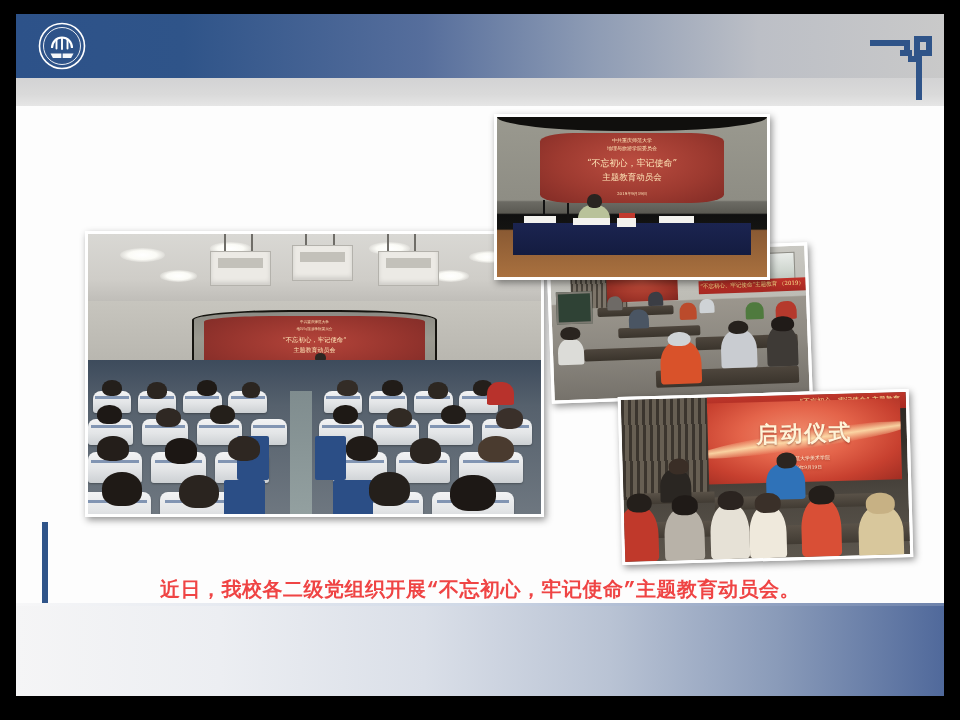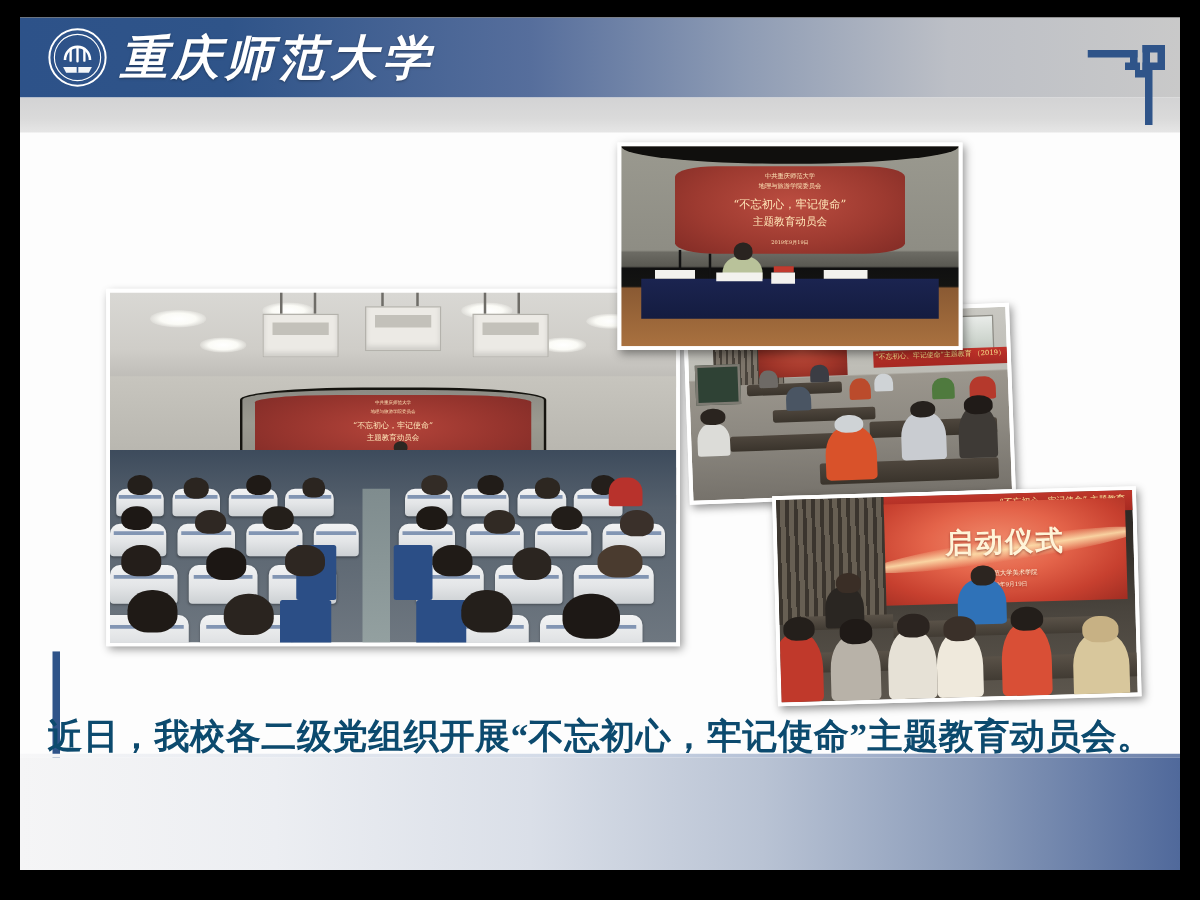--- a/index.html
+++ b/index.html
@@ -387,23 +387,23 @@
     position: absolute;
     left: 0;
     top: 552px;
     width: 928px;
     height: 46px;
     display: flex;
     align-items: center;
     justify-content: center;
   }
   #caption-text {
-    color: #0c4a6e;
-    font-family: Liberation Serif, serif;
-    font-size: 28px;
+    color: #ef4444;
+    font-family: Liberation Mono, monospace;
+    font-size: 20px;
     font-weight: bold;
     letter-spacing: 0.5px;
     white-space: nowrap;
   }
 
   
   #footer-band {
     position: absolute;
     left: 0;
     bottom: 0;
@@ -439,21 +439,20 @@
       <svg width="48" height="48" viewBox="0 0 48 48" aria-hidden="true">
         <circle cx="24" cy="24" r="22.5" fill="none" stroke="#ffffff" stroke-width="1.6"></circle>
         <circle cx="24" cy="24" r="18.5" fill="none" stroke="#ffffff" stroke-width="0.9"></circle>
         <path d="M14 26c0-6 4.4-10.5 10-10.5S34 20 34 26" fill="none" stroke="#ffffff" stroke-width="2.1"></path>
         <path d="M18.5 26.5V17.5M24 27V16.2M29.5 26.5V17.5" stroke="#ffffff" stroke-width="1.9" stroke-linecap="round"></path>
         <path d="M12.5 31.5h23l-2.4 4.6H14.9z" fill="#ffffff" opacity="0.95"></path>
         <path d="M24 30.6v5.6" stroke="#2d5289" stroke-width="1.3"></path>
       </svg>
     </div>
 
-    <div id="univ-title">重庆师范大学</div>
 
     <div class="corner-deco" id="corner-top-right">
       <svg width="64" height="64" viewBox="0 0 64 64" aria-hidden="true">
         <g fill="#2f5489">
           <rect x="0" y="4" width="40" height="6"></rect>
           <rect x="34" y="4" width="6" height="12"></rect>
           <rect x="30" y="14" width="12" height="6"></rect>
           <rect x="44" y="0" width="18" height="6"></rect>
           <rect x="44" y="0" width="6" height="20"></rect>
           <rect x="56" y="0" width="6" height="20"></rect>

